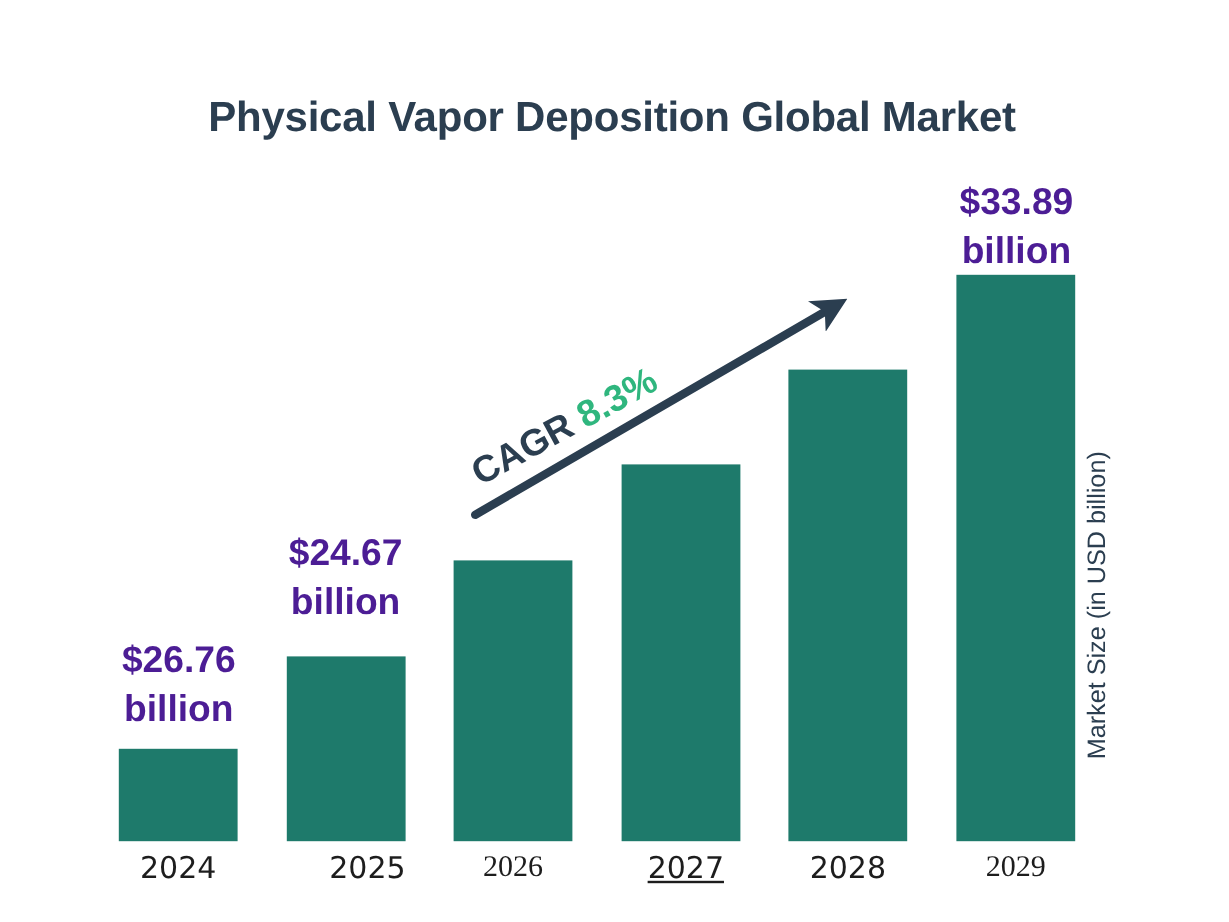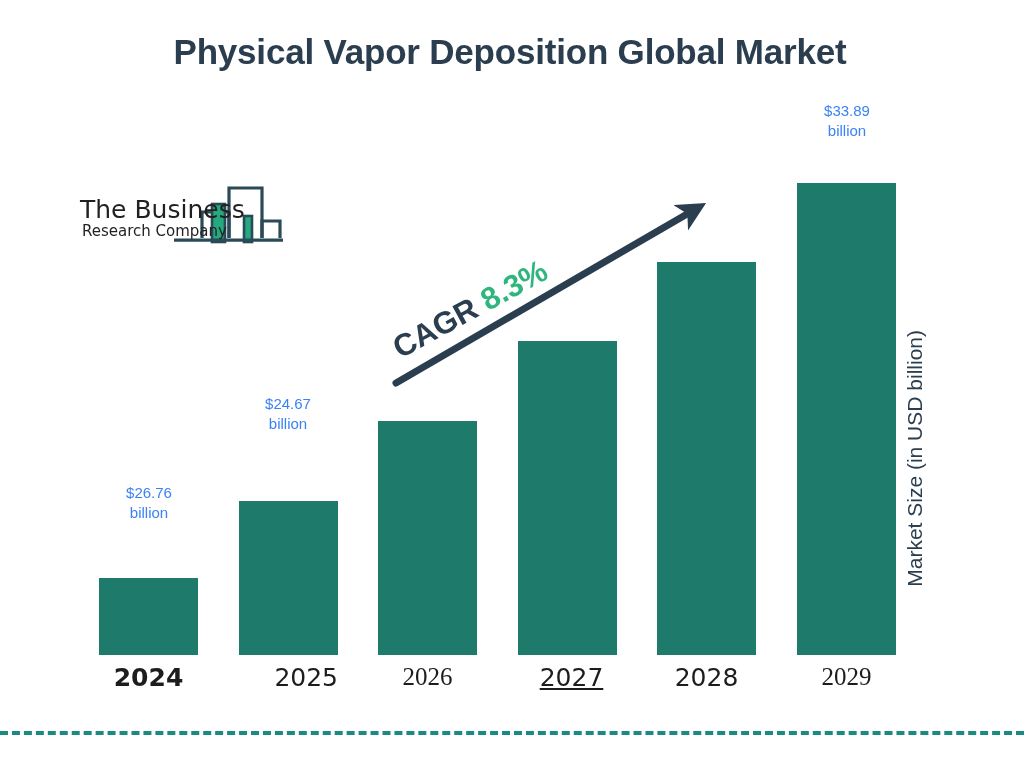--- a/index.html
+++ b/index.html
@@ -12,20 +12,21 @@
     height: 768px;
     position: relative;
     overflow: hidden;
     font-family: "Liberation Sans", sans-serif;
     color: #2b3e50;
   }
 
   #chart-root {
     position: absolute;
     inset: 0;
+    margin-top: 46px;
   }
 
   
   .chart-title {
     position: absolute;
     left: 110px;
     top: 30px;
     width: 800px;
     text-align: center;
     font-size: 35px;
@@ -54,24 +55,24 @@
     height: 768px;
   }
   .bar {
     position: absolute;
     background: #1e7a6b;
   }
 
   
   .value-label {
     position: absolute;
-    font-size: 15px;
-    font-weight: normal;
+    font-size: 31px;
+    font-weight: bold;
     line-height: 1.33;
-    color: #3b82f6;
+    color: #4c1d95;
     text-align: center;
     white-space: pre-line;
   }
 
   
   .x-label {
     position: absolute;
     top: 663px;
     width: 99px;
     text-align: center;
@@ -127,35 +128,20 @@
 </style>
 </head>
 <body>
 
 <div id="chart-root">
 
   <div class="chart-title">
     <div>Physical Vapor Deposition Global Market</div>
   </div>
 
-  <div class="logo">
-    <svg width="205" height="68" viewBox="0 0 205 68">
-
-      <g fill="none" stroke="#2b4a57" stroke-width="3.2">
-        <path d="M124 60 V34 H151 V60"></path>
-        <path d="M151 60 V10 H184 V60"></path>
-        <path d="M184 60 V43 H202 V60"></path>
-      </g>
-      <rect x="134" y="26" width="13" height="38" fill="#24a980" stroke="#2b4a57" stroke-width="2.6"></rect>
-      <rect x="166" y="38" width="8" height="26" fill="#24a980" stroke="#2b4a57" stroke-width="2.6"></rect>
-      <line x1="96" y1="62.2" x2="205" y2="62.2" stroke="#2b4a57" stroke-width="3.2"></line>
-      <text x="2" y="40" font-family="DejaVu Sans, sans-serif" font-size="25" fill="#231f20">The Business</text>
-      <text x="4" y="58" font-family="DejaVu Sans, sans-serif" font-size="15" fill="#231f20">Research Company</text>
-    </svg>
-  </div>
 
   <div class="plot">
     <div class="bar" style="left:99px;  top:578px; width:99px; height:77px;"></div>
     <div class="bar" style="left:239px; top:501px; width:99px; height:154px;"></div>
     <div class="bar" style="left:378px; top:421px; width:99px; height:234px;"></div>
     <div class="bar" style="left:518px; top:341px; width:99px; height:314px;"></div>
     <div class="bar" style="left:657px; top:262px; width:99px; height:393px;"></div>
     <div class="bar" style="left:797px; top:183px; width:99px; height:472px;"></div>
   </div>
 
@@ -172,21 +158,21 @@
         <path d="M0,0 L4.2,2.1 L0,4.2 L1.1,2.1 Z" fill="#2b3e50"></path>
       </marker>
     </defs>
     <line x1="396" y1="383" x2="694" y2="210" stroke="#2b3e50" stroke-width="7" stroke-linecap="round" marker-end="url(#arrowhead)"></line>
   </svg>
 
   <div class="cagr-text">
     <span class="cagr-word">CAGR</span><span class="cagr-word"> </span><span class="cagr-value">8.3%</span>
   </div>
 
-  <div class="x-label" style="left:99px;font-weight:bold;">2024</div>
+  <div class="x-label" style="left:99px;">2024</div>
   <div class="x-label" style="left:239px;text-align:right;">2025</div>
   <div class="x-label" style="left:378px;font-family:Liberation Serif, serif;">2026</div>
   <div class="x-label" style="left:522px;text-decoration:underline;">2027</div>
   <div class="x-label" style="left:657px;">2028</div>
   <div class="x-label" style="left:797px;font-family:Liberation Serif, serif;">2029</div>
 
   <div class="y-axis-title">
     <span class="y-axis-title-inner">Market Size (in USD billion)</span>
   </div>
 

